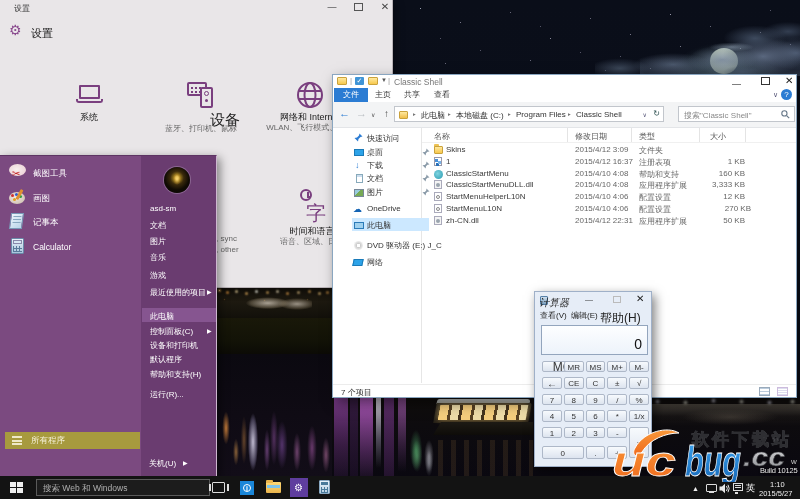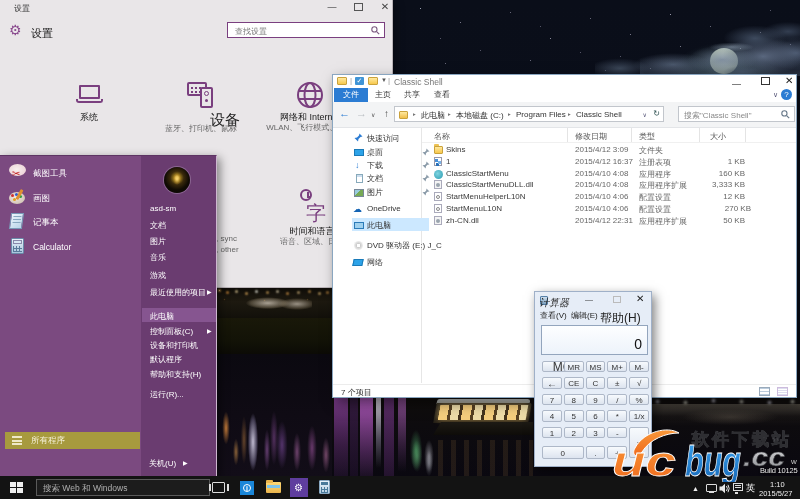--- a/index.html
+++ b/index.html
@@ -81,27 +81,20 @@
 
 <div id="settings" class="abs" style="left:0;top:0;width:393px;height:288px;background:#e9e6e8;border-right:1px solid #bab4b8;border-bottom:1px solid #bab4b8;box-shadow:3px 3px 8px rgba(0,0,0,0.35);">
   <div class="abs" style="left:14px;top:3px;font-size:8px;color:#333;">设置</div>
   <div class="abs" style="left:325px;top:2px;width:14px;height:12px;font-size:9px;color:#444;text-align:center;">—</div>
   <div class="abs" style="left:354px;top:3px;width:9px;height:8px;border:1px solid #555;"></div>
   <div class="abs" style="left:378px;top:1px;width:14px;height:12px;font-size:10px;color:#444;text-align:center;">✕</div>
 
   <div class="abs" style="left:9px;top:23px;font-size:14px;color:#8a4a8e;line-height:15px;">⚙</div>
   <div class="abs" style="left:31px;top:26px;font-size:11px;color:#1a1a1a;">设置</div>
 
-  <div class="abs" style="left:227px;top:22px;width:158px;height:16px;background:#fff;border:1px solid #7a3f7f;">
-    <div class="abs" style="left:7px;top:3px;font-size:8px;color:#767676;">查找设置</div>
-    <svg class="abs" style="right:4px;top:3px;" width="9" height="9" viewBox="0 0 9 9">
-          <circle cx="3.4" cy="3.4" r="2.6" stroke="#7c5a80" stroke-width="1.1" fill="none"></circle>
-          <line x1="5.6" y1="5.6" x2="8.2" y2="8.2" stroke="#7c5a80" stroke-width="1.2"></line>
-        </svg>
-  </div>
 
   <div class="abs" style="left:76px;top:85px;width:27px;height:21px;">
     <div class="abs" style="left:3px;top:0;width:21px;height:14px;border:2px solid #7a3f7f;border-radius:1px;"></div>
     <div class="abs" style="left:0;top:14px;width:27px;height:4px;border:2px solid #7a3f7f;border-top:none;border-radius:0 0 3px 3px;"></div>
   </div>
   <div class="abs" style="left:49px;top:111px;width:80px;text-align:center;font-size:9px;color:#222;">系统</div>
 
   <div class="abs" style="left:187px;top:82px;width:28px;height:26px;">
     <div class="abs" style="left:0;top:0;width:20px;height:14px;border:2px solid #7a3f7f;border-radius:2px;background:repeating-linear-gradient(90deg,#7a3f7f 0 2px,transparent 2px 4px) 2px 3px/14px 2px no-repeat,repeating-linear-gradient(90deg,#7a3f7f 0 2px,transparent 2px 4px) 2px 7px/14px 2px no-repeat;"></div>
     <div class="abs" style="left:13px;top:5px;width:13px;height:21px;border:2px solid #7a3f7f;border-radius:2px;background:#e9e6e8;"></div>
@@ -235,21 +228,21 @@
         <div class="abs" style="left:240px;top:17px;width:83px;text-align:right;font-size:8px;color:#666;"></div>
         <div class="abs" style="left:12px;top:28.75px;width:8px;height:9px;background:#fff;border:1px solid #99a;"></div>
         <div class="abs" style="left:13px;top:30.75px;width:3px;height:3px;background:#4a90d9;box-shadow:3px 2px #7ab4e8,1px 4px #2a70b8;"></div>
         <div class="abs" style="left:24px;top:28.75px;font-size:8px;color:#3a3a3a;white-space:nowrap;">1</div>
         <div class="abs" style="left:153px;top:28.75px;font-size:8px;color:#666;white-space:nowrap;">2015/4/12 16:37</div>
         <div class="abs" style="left:217px;top:28.75px;font-size:8px;color:#666;white-space:nowrap;">注册表项</div>
         <div class="abs" style="left:240px;top:28.75px;width:83px;text-align:right;font-size:8px;color:#666;">1 KB</div>
         <div class="abs" style="left:12px;top:41.5px;width:9px;height:9px;border-radius:50%;background:radial-gradient(circle at 40% 40%,#7fd4e0,#2a9ab0);"></div>
         <div class="abs" style="left:24px;top:40.5px;font-size:8px;color:#3a3a3a;white-space:nowrap;">ClassicStartMenu</div>
         <div class="abs" style="left:153px;top:40.5px;font-size:8px;color:#666;white-space:nowrap;">2015/4/10 4:08</div>
-        <div class="abs" style="left:217px;top:40.5px;font-size:8px;color:#666;white-space:nowrap;">应用程序</div>
+        <div class="abs" style="left:217px;top:40.5px;font-size:8px;color:#666;white-space:nowrap;">帮助和支持</div>
         <div class="abs" style="left:240px;top:40.5px;width:83px;text-align:right;font-size:8px;color:#666;">160 KB</div>
         <div class="abs" style="left:12px;top:52.25px;width:8px;height:9px;background:#f4f4f4;border:1px solid #aab;"></div>
         <div class="abs" style="left:14px;top:55.25px;width:4px;height:4px;border-radius:50%;background:#9aa4ae;"></div>
         <div class="abs" style="left:24px;top:52.25px;font-size:8px;color:#3a3a3a;white-space:nowrap;">ClassicStartMenuDLL.dll</div>
         <div class="abs" style="left:153px;top:52.25px;font-size:8px;color:#666;white-space:nowrap;">2015/4/10 4:08</div>
         <div class="abs" style="left:217px;top:52.25px;font-size:8px;color:#666;white-space:nowrap;">应用程序扩展</div>
         <div class="abs" style="left:240px;top:52.25px;width:83px;text-align:right;font-size:8px;color:#666;">3,333 KB</div>
         <div class="abs" style="left:12px;top:64px;width:8px;height:9px;background:#fff;border:1px solid #aab;"></div>
         <div class="abs" style="left:14px;top:67px;width:4px;height:4px;border-radius:50%;border:1px solid #888;"></div>
         <div class="abs" style="left:24px;top:64px;font-size:8px;color:#3a3a3a;white-space:nowrap;">StartMenuHelperL10N</div>

